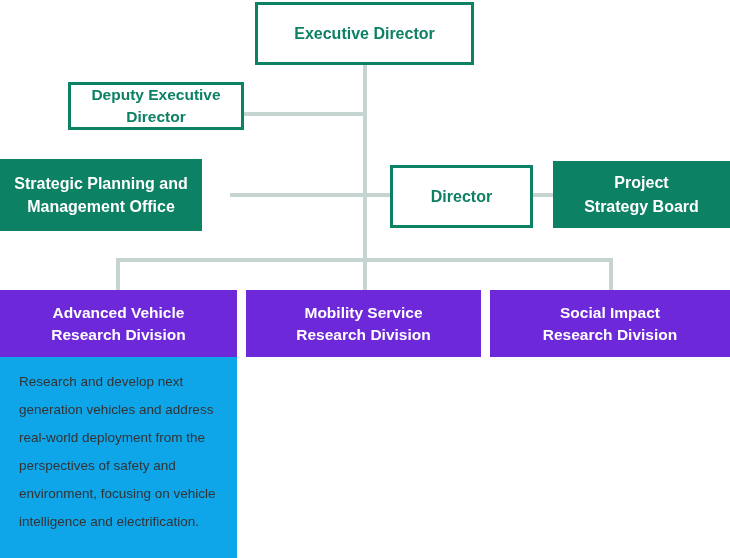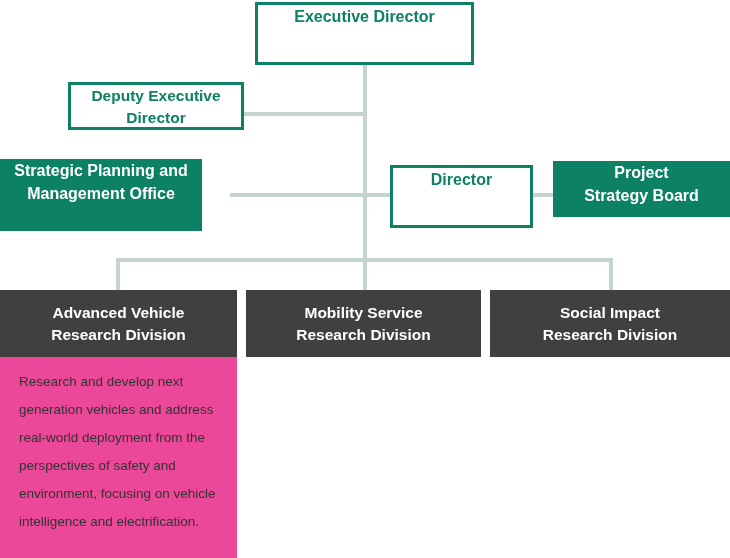--- a/index.html
+++ b/index.html
@@ -21,20 +21,21 @@
     background: #c6d4d1;
   }
   .line.h { height: 4px; }
   .line.v { width: 4px; }
 
   
   .node {
     position: absolute;
     box-sizing: border-box;
     display: flex;
+    align-items: center;
     justify-content: center;
     text-align: center;
     font-weight: bold;
     font-size: 16px;
     line-height: 1.45;
   }
   .node .node-label { white-space: pre-line; }
   .node.outline {
     background: #ffffff;
     border: 3px solid #0d8164;
@@ -49,34 +50,34 @@
   .division {
     position: absolute;
     top: 290px;
     height: 268px;
     display: flex;
     flex-direction: column;
   }
   .division-header {
     height: 67px;
     flex: 0 0 67px;
-    background: #404040;
+    background: #6d28d9;
     color: #ffffff;
     font-weight: bold;
     font-size: 15.5px;
     line-height: 22px;
     display: flex;
     align-items: center;
     justify-content: center;
     text-align: center;
     white-space: pre-line;
   }
   .division-body {
     flex: 1 1 auto;
-    background: #ec4899;
+    background: #0ea5e9;
     color: #333333;
     font-size: 13.5px;
     line-height: 28px;
     padding: 11px 14px 13px 19px;
     text-align: left;
   }
 </style>
 </head>
 <body>
 
@@ -101,21 +102,21 @@
 
   <div class="node solid" style="left:0px;    top:159px; width:202px; height:72px;">
     <span class="node-label">Strategic Planning and
 Management Office</span>
   </div>
 
   <div class="node outline" style="left:390px; top:165px; width:143px; height:63px;">
     <span class="node-label">Director</span>
   </div>
 
-  <div class="node solid" style="left:553px; top:161px; width:177px; height:56px;">
+  <div class="node solid" style="left:553px; top:161px; width:177px; height:67px;">
     <span class="node-label">Project
 Strategy Board</span>
   </div>
 
   <div class="division" style="left:0px;   width:237px;">
     <div class="division-header">Advanced Vehicle
 Research Division</div>
     <div class="division-body">Research and develop next generation vehicles and address real-world deployment from the perspectives of safety and environment, focusing on vehicle intelligence and electrification.</div>
   </div>
 

